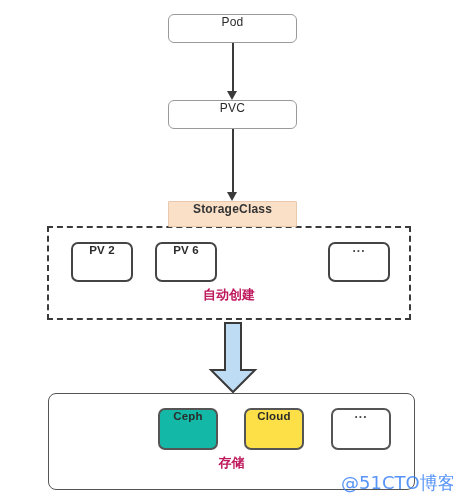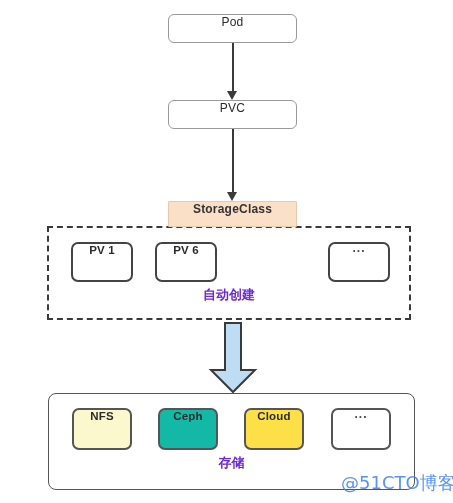--- a/index.html
+++ b/index.html
@@ -87,21 +87,21 @@
     border: 1.6px solid #555555;
     border-radius: 8px;
     background: #ffffff;
   }
   .group-caption {
     position: absolute;
     width: 100%;
     text-align: center;
     font-size: 13px;
     font-weight: bold;
-    color: #6d28d9;
+    color: #be185d;
   }
 
   
   .connector {
     position: absolute;
   }
   .conn-line {
     position: absolute;
     width: 1.6px;
     background: #3a3a3a;
@@ -158,42 +158,39 @@
 
   <div class="group-dashed" style="left:47px; top:226px; width:364px; height:94px;">
     <div class="group-caption" style="left:0; top:58px;">自动创建</div>
   </div>
 
   <div class="node node-sc" style="left:168px; top:201px; width:129px; height:26px;">
     <span>StorageClass</span>
   </div>
 
   <div class="node node-pv" style="left:71px; top:242px; width:62px; height:40px;">
-    <span>PV 1</span>
+    <span>PV 2</span>
   </div>
   <div class="node node-pv" style="left:155px; top:242px; width:62px; height:40px;">
     <span>PV 6</span>
   </div>
   <div class="node node-pv" style="left:328px; top:242px; width:62px; height:40px;">
     <span class="ellipsis-label">...</span>
   </div>
 
   <div class="block-arrow" style="left:207px; top:322px; width:52px; height:72px;">
     <svg width="52" height="72" viewBox="0 0 52 72" xmlns="http://www.w3.org/2000/svg">
       <polygon points="18,1 34,1 34,48 48,48 26,70 4,48 18,48" fill="#bfdcf5" stroke="#3a3a3a" stroke-width="2" stroke-linejoin="miter"></polygon>
     </svg>
   </div>
 
   <div class="group-solid" style="left:48px; top:393px; width:367px; height:97px;">
     <div class="group-caption" style="left:0; top:60px;">存储</div>
   </div>
 
-  <div class="node node-tech" style="left:72px; top:408px; width:60px; height:42px; background:#fbf8cd;">
-    <span>NFS</span>
-  </div>
   <div class="node node-tech" style="left:158px; top:408px; width:60px; height:42px; background:#14b8a6;">
     <span>Ceph</span>
   </div>
   <div class="node node-tech" style="left:244px; top:408px; width:60px; height:42px; background:#fde047;">
     <span>Cloud</span>
   </div>
   <div class="node node-tech" style="left:331px; top:408px; width:60px; height:42px; background:#ffffff;">
     <span class="ellipsis-label">...</span>
   </div>
 

